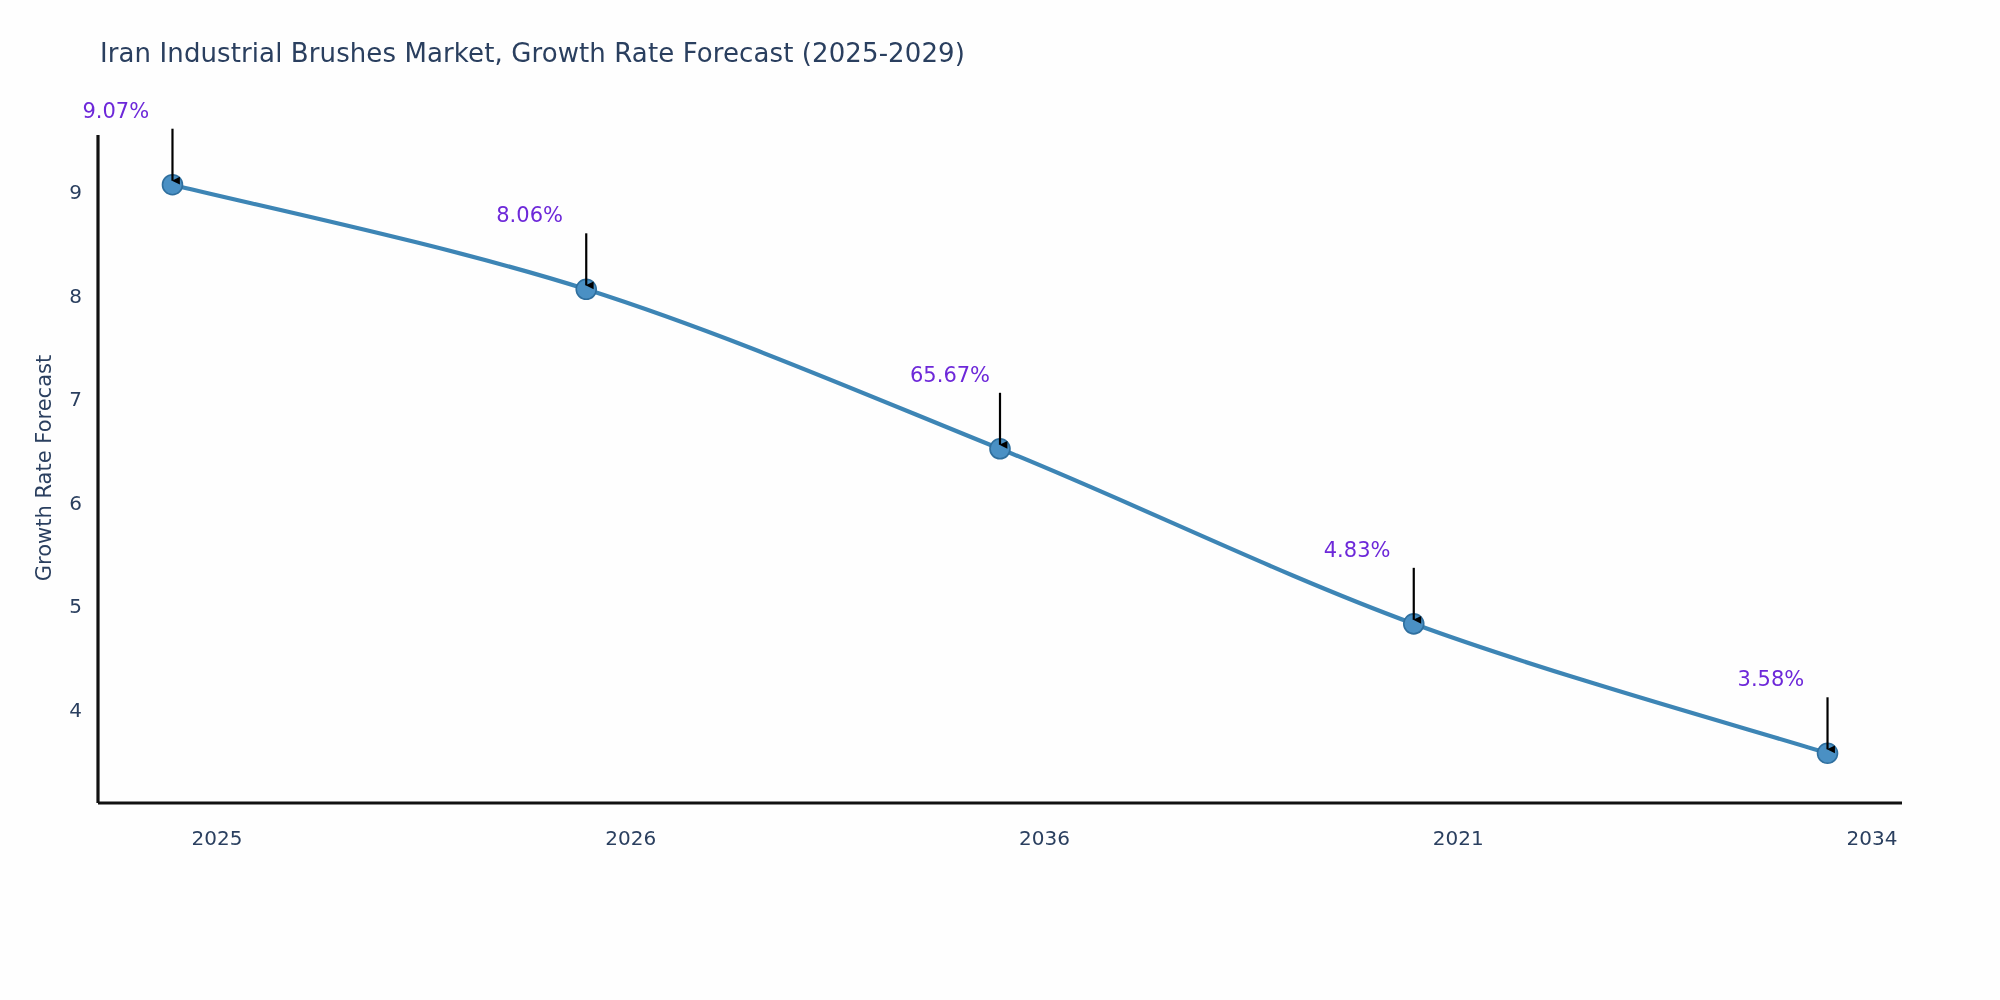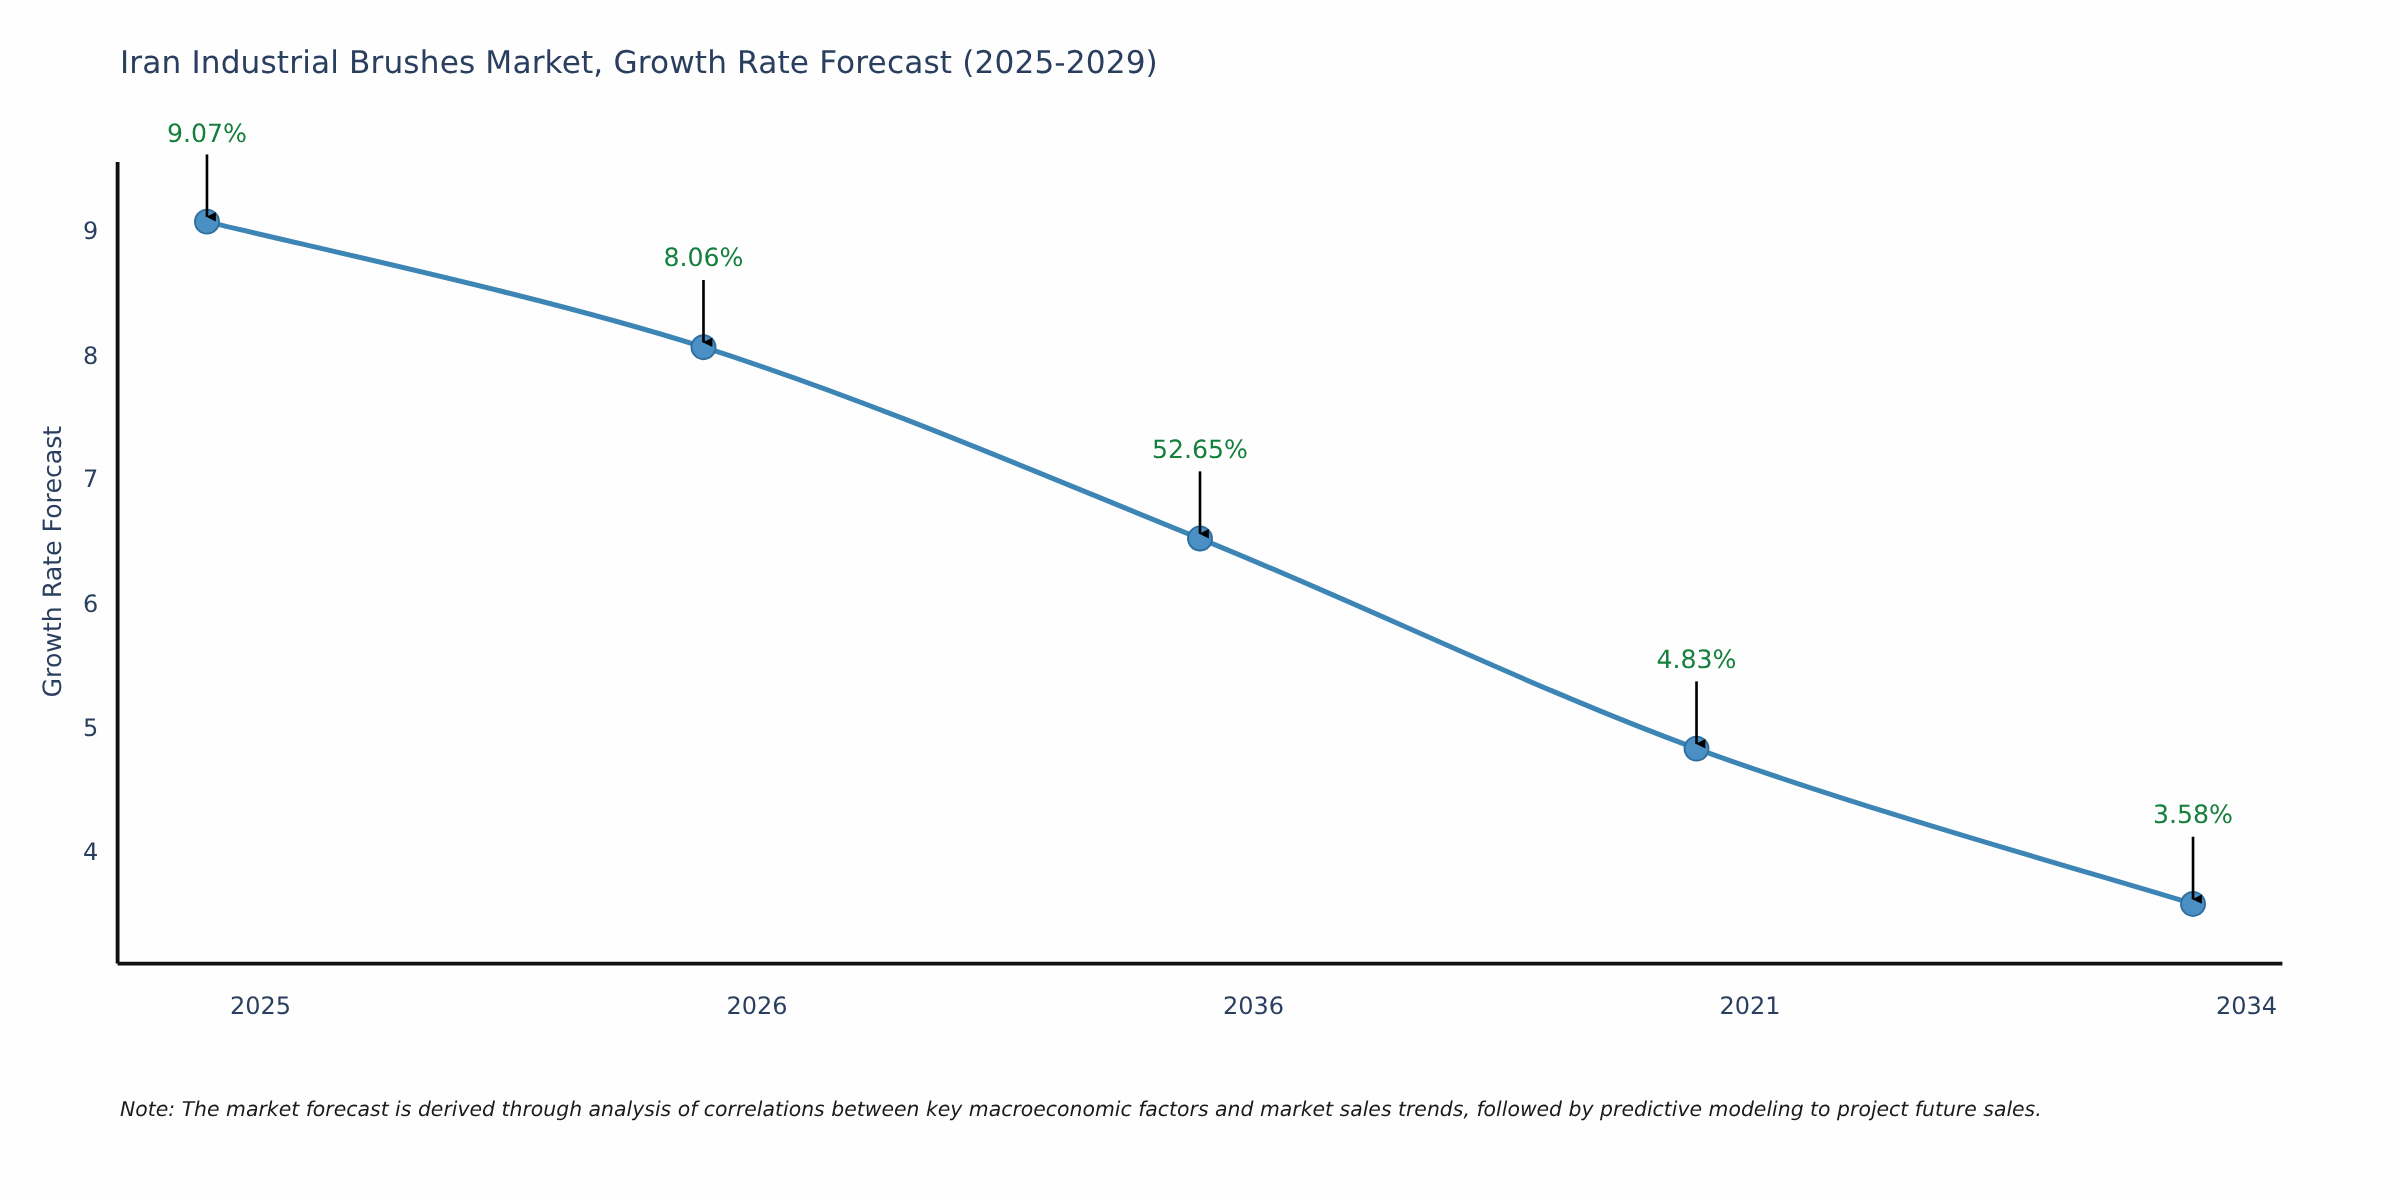--- a/index.html
+++ b/index.html
@@ -85,23 +85,22 @@
     text-align: right;
     font-size: 20px;
     color: #2a3f5f;
     transform: translateX(-70px);
   }
 
   
   .point-label {
     position: absolute;
     width: 180px;
-    text-align: center;
     font-size: 21px;
-    color: #15803d;
+    color: #6d28d9;
     transform: translateX(-90px);
     white-space: nowrap;
   }
 
   
   #footnote {
     position: absolute;
     left: 100px;
     top: 915px;
     width: 1860px;
@@ -141,21 +140,21 @@
   <div id="x-tick-layer">
       <div class="x-tick-label" style="left: 172.477px;">2025</div>
       <div class="x-tick-label" style="left: 586.239px;">2026</div>
       <div class="x-tick-label" style="left: 1000px;">2036</div>
       <div class="x-tick-label" style="left: 1413.76px;">2021</div>
       <div class="x-tick-label" style="left: 1827.52px;">2034</div>
     </div>
   <div id="point-label-layer">
       <div class="point-label" style="left: 172.477px; top: 98.7116px;">9.07%</div>
       <div class="point-label" style="left: 586.239px; top: 203.313px;">8.06%</div>
-      <div class="point-label" style="left: 1000px; top: 362.805px;">52.65%</div>
+      <div class="point-label" style="left: 1000px; top: 362.805px;">65.67%</div>
       <div class="point-label" style="left: 1413.76px; top: 537.831px;">4.83%</div>
       <div class="point-label" style="left: 1827.52px; top: 667.288px;">3.58%</div>
     </div>
 
   <svg id="plot-svg" viewBox="0 0 2000 1000" preserveAspectRatio="none">
     <defs>
       <marker id="arrowhead" markerWidth="9" markerHeight="9" refX="4.5" refY="8" orient="auto" markerUnits="userSpaceOnUse">
         <path d="M0.6,0.6 L8.4,0.6 L4.5,8.6 Z" fill="#000000"></path>
       </marker>
     </defs>
@@ -176,15 +175,14 @@
       </g>
     <g id="arrows">
         <line x1="172.48" y1="128.71" x2="172.48" y2="180.71" stroke="#000000" stroke-width="2.2" marker-end="url(#arrowhead)"></line>
         <line x1="586.24" y1="233.31" x2="586.24" y2="285.31" stroke="#000000" stroke-width="2.2" marker-end="url(#arrowhead)"></line>
         <line x1="1000.00" y1="392.80" x2="1000.00" y2="444.80" stroke="#000000" stroke-width="2.2" marker-end="url(#arrowhead)"></line>
         <line x1="1413.76" y1="567.83" x2="1413.76" y2="619.83" stroke="#000000" stroke-width="2.2" marker-end="url(#arrowhead)"></line>
         <line x1="1827.52" y1="697.29" x2="1827.52" y2="749.29" stroke="#000000" stroke-width="2.2" marker-end="url(#arrowhead)"></line>
       </g>
   </svg>
 
-  <div id="footnote">Note: The market forecast is derived through analysis of correlations between key macroeconomic factors and market sales trends, followed by predictive modeling to project future sales.</div>
 
 </div>
 
 </body></html>

